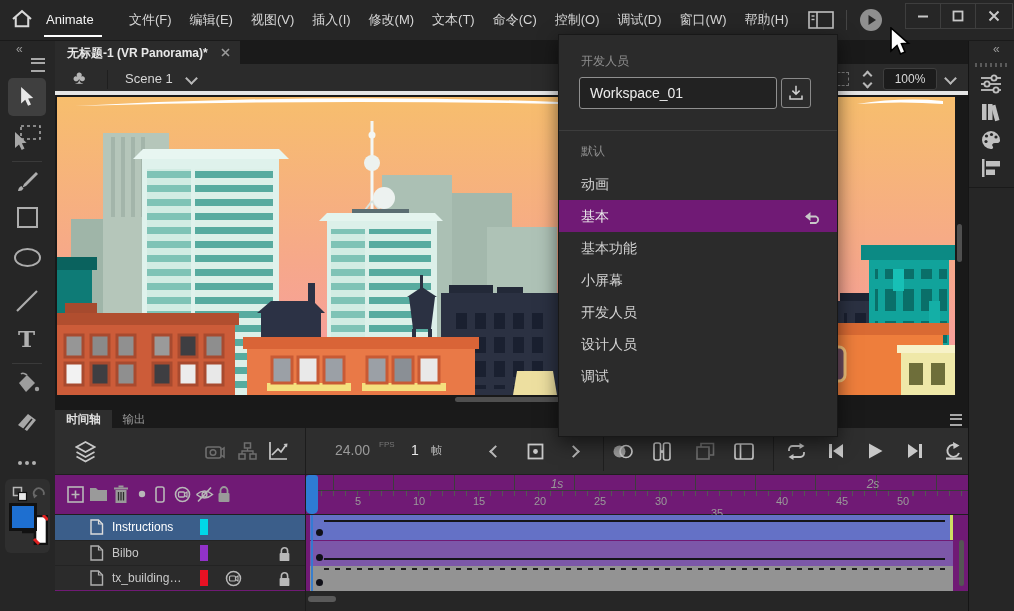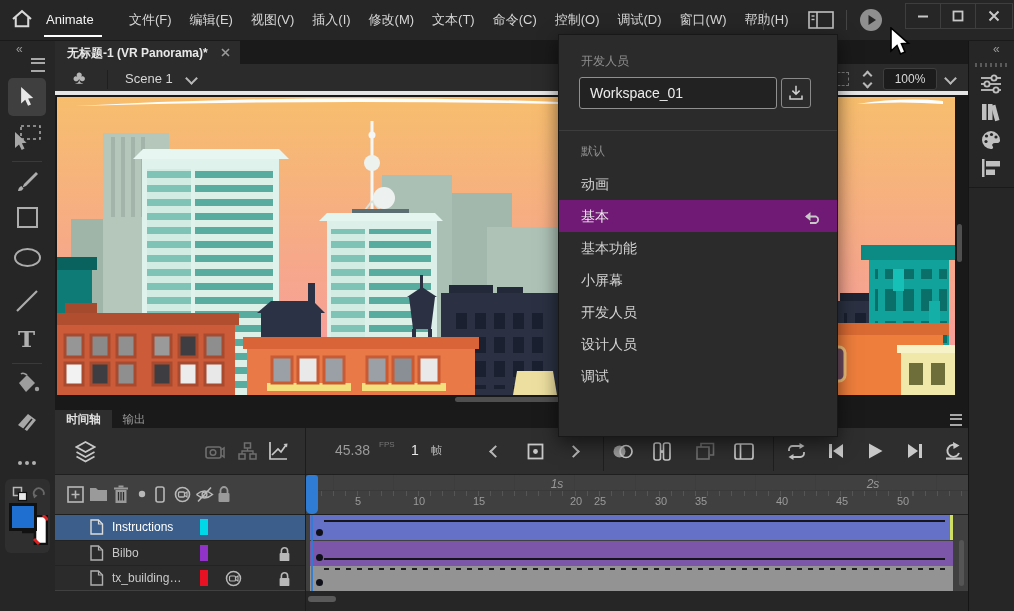--- a/index.html
+++ b/index.html
@@ -366,21 +366,21 @@
           <g fill="#c0c0c0">
             <rect x="2" y="2" width="2.5" height="18"></rect>
             <rect x="6" y="4" width="14" height="5.5"></rect>
             <rect x="6" y="12.5" width="9" height="5.5"></rect>
           </g>
         </svg>
     </div>
     <div class="abs" style="left:0;top:146px;width:46px;height:1px;background:#1a1a1a;"></div>
   </div>
 
-  <div class="abs" style="left:55px;top:410px;width:913px;height:201px;background:#404040;">
+  <div class="abs" style="left:55px;top:410px;width:913px;height:201px;background:#701a75;">
 
     <div class="abs" style="left:0;top:0;width:913px;height:18px;background:#1a1a1a;">
       <span class="abs" style="left:0;top:0;width:57px;height:18px;background:#2e2e2e;text-align:center;line-height:18px;font-size:11.5px;font-weight:bold;color:#e3e3e3;">时间轴</span>
       <span class="abs" style="left:57px;top:0;width:44px;height:18px;text-align:center;line-height:18px;font-size:11.5px;color:#9a9a9a;">输出</span>
       <div class="abs hamburger" style="left:895px;top:4px;width:12px;height:8px;"></div>
     </div>
 
     <div class="abs" style="left:0;top:18px;width:913px;height:47px;background:#2e2e2e;border-bottom:1px solid #1f1f1f;box-sizing:border-box;">
       <svg class="abs ic" style="left:20px;top:13px;" width="21" height="22" viewBox="0 0 20 22">
           <polygon points="10,1 19,6 10,11 1,6" fill="none" stroke="#c8c8c8" stroke-width="1.7"></polygon>
@@ -398,21 +398,21 @@
           <rect x="12" y="12" width="6" height="5" fill="none" stroke="#c8c8c8" stroke-width="1.5"></rect>
           <path d="M9.5 6 V9 M4 12 V9 H15 V12" fill="none" stroke="#c8c8c8" stroke-width="1.3"></path>
         </svg>
       <svg class="abs ic" style="left:213px;top:13px;" width="20" height="20" viewBox="0 0 20 20">
           <path d="M2 1 V18 H19" fill="none" stroke="#c8c8c8" stroke-width="1.7"></path>
           <path d="M4 14 L10 8 L13 11 L18 4" fill="none" stroke="#c8c8c8" stroke-width="1.7"></path>
           <polygon points="15.5,3 19.5,2.5 19,6.5" fill="#c8c8c8"></polygon>
         </svg>
       <div class="abs" style="left:250px;top:4px;width:1px;height:39px;background:#1f1f1f;"></div>
 
-      <span class="abs" style="left:280px;top:14px;font-size:14px;color:#9a9a9a;">45.38</span>
+      <span class="abs" style="left:280px;top:14px;font-size:14px;color:#9a9a9a;">24.00</span>
       <span class="abs" style="left:324px;top:12px;font-size:8px;color:#767676;">FPS</span>
       <span class="abs" style="left:356px;top:14px;font-size:14px;color:#e8e8e8;">1</span>
       <span class="abs" style="left:376px;top:15px;font-size:11px;color:#b8b8b8;">帧</span>
 
       <span class="abs chv left" style="left:436px;top:19px;"></span>
       <svg class="abs ic" style="left:472px;top:15px;" width="17" height="17" viewBox="0 0 17 17">
           <rect x="1.5" y="1.5" width="14" height="14" fill="none" stroke="#c8c8c8" stroke-width="1.8"></rect>
           <circle cx="8.5" cy="8.5" r="2.4" fill="#c8c8c8"></circle>
         </svg>
       <span class="abs chv right" style="left:514px;top:19px;"></span>
@@ -502,24 +502,24 @@
 
       <div class="abs" style="left:250px;top:0;width:663px;height:40px;">
         <div class="abs" style="left:0;top:0;width:663px;height:16px;background:repeating-linear-gradient(90deg,transparent 0 59.3px,#3d3d3d 59.3px 60.3px);background-position:29px 0;border-bottom:1px solid #3a3a3a;box-sizing:border-box;">
           <span class="secmark" style="left:252px;">1s</span>
           <span class="secmark" style="left:568px;">2s</span>
         </div>
         <div class="abs" style="left:0;top:16px;width:663px;height:5px;background:repeating-linear-gradient(90deg,#555 0 1px,transparent 1px 12.07px);background-position:4px 0;"></div>
         <span class="rownum" style="left:53px;">5</span>
         <span class="rownum" style="left:114px;">10</span>
         <span class="rownum" style="left:174px;">15</span>
-        <span class="rownum" style="left:235px;margin-left:36px;">20</span>
+        <span class="rownum" style="left:235px;">20</span>
         <span class="rownum" style="left:295px;">25</span>
         <span class="rownum" style="left:356px;">30</span>
-        <span class="rownum" style="left:396px;">35</span>
+        <span class="rownum" style="left:412px;margin-top:12px;">35</span>
         <span class="rownum" style="left:477px;">40</span>
         <span class="rownum" style="left:537px;">45</span>
         <span class="rownum" style="left:598px;">50</span>
         <div class="abs" style="left:1px;top:0;width:12px;height:39px;background:#2E7CD4;border-radius:3px 3px 5px 5px;"></div>
       </div>
     </div>
 
     <div class="abs" style="left:0;top:105px;width:250px;height:76px;">
       <div class="lrow" style="top:0;background:#3B5E8A;border-top:none;">
         <svg class="abs ic" style="left:34px;top:4px;" width="15" height="16" viewBox="0 0 15 16">

